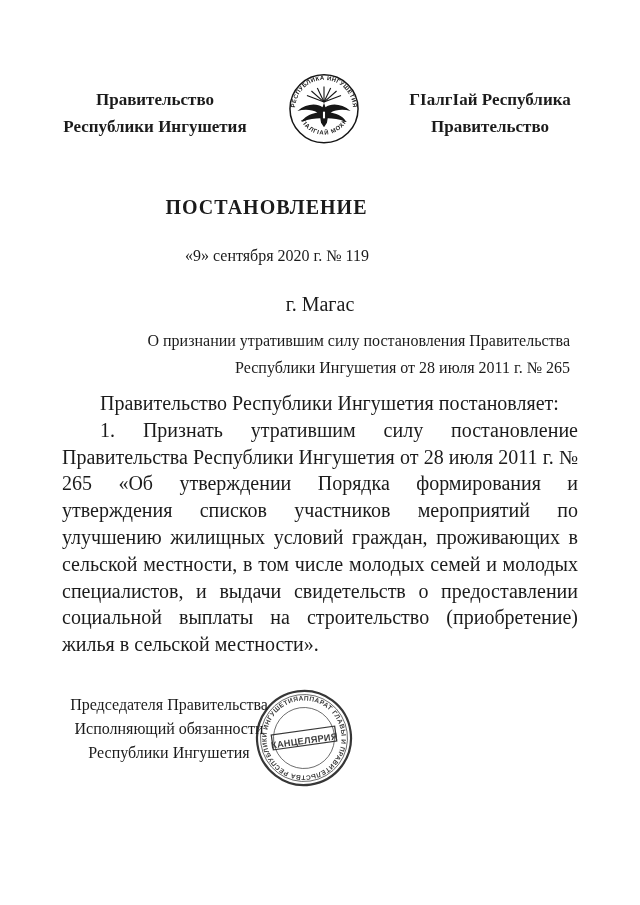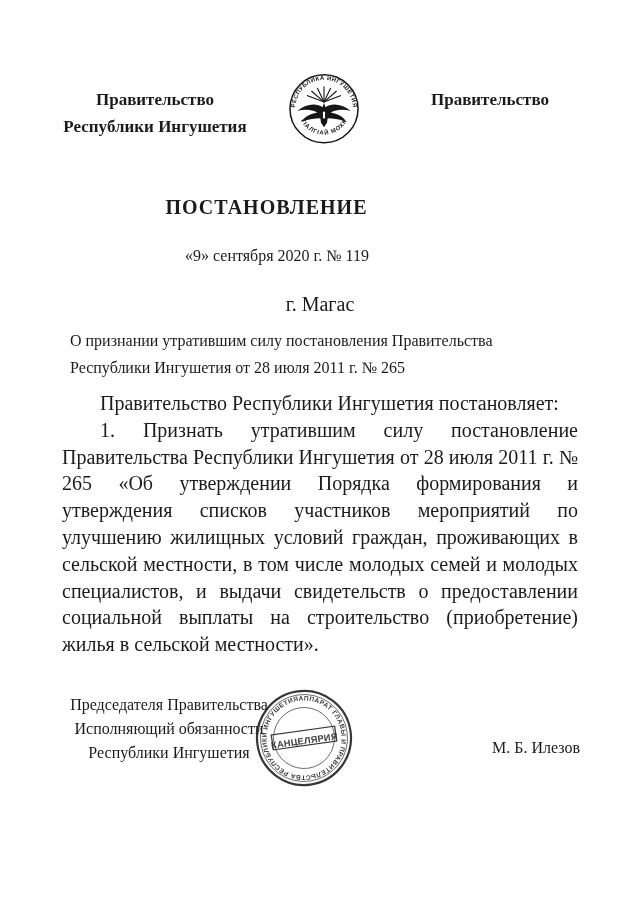--- a/index.html
+++ b/index.html
@@ -21,21 +21,21 @@
   .emblem { position: absolute; left: 287px; top: -17px; width: 74px; height: 82px; }
   
   .doc-title {
     position: absolute; top: 196px; left: 0; width: 533px;
     text-align: center; font-weight: bold; font-size: 20px; letter-spacing: 1px;
   }
   .doc-date  { position: absolute; top: 247px; left: 0; width: 554px; text-align: center; font-size: 16px; }
   .doc-place { position: absolute; top: 293px; left: 0; width: 640px; text-align: center; font-size: 20px; }
   .doc-subject {
     position: absolute; top: 327px; left: 70px; width: 500px;
-    text-align: left; font-size: 16px; line-height: 27px;
+    text-align: right; font-size: 16px; line-height: 27px;
   }
   
   .body-text {
     position: absolute; top: 390px; left: 62px; width: 516px;
     font-size: 20px; line-height: 26.8px; text-align: justify;
   }
   .body-text p { margin: 0; text-indent: 38px; }
   
   .sig-position {
     position: absolute; top: 693px; left: 58px; width: 222px;
@@ -88,20 +88,21 @@
         <path fill="#161616" d="M14,59 C26,49 40,48 48,54 L50,48 L52,54 C60,48 74,49 86,59
              C76,56 66,57 59,61 C70,63 78,68 80,74 C70,70 62,69 55,69
              L54,75 L50,81 L46,75 L45,69 C38,69 30,70 20,74
              C22,68 30,63 41,61 C34,57 24,56 14,59 Z"></path>
 
         <rect x="48.6" y="60" width="2.8" height="9" fill="#ffffff"></rect>
       </svg>
     </div>
 
     <div class="org-block org-right">
+      <div>ГIалгIай Республика</div>
       <div>Правительство</div>
     </div>
   </div>
 
   <div class="doc-title">ПОСТАНОВЛЕНИЕ</div>
   <div class="doc-date">«9» сентября 2020 г. № 119</div>
   <div class="doc-place">г. Магас</div>
   <div class="doc-subject">О признании утратившим силу постановления Правительства Республики Ингушетия от 28 июля 2011 г. № 265</div>
 
   <div class="body-text">
@@ -126,15 +127,14 @@
         <circle cx="50" cy="50" r="30.5" stroke-width="0.7"></circle>
         <rect x="18" y="42.5" width="64" height="15" stroke-width="1.3"></rect>
       </g>
       <text font-size="6.6" font-weight="bold" letter-spacing="0.4" fill="#1c1c1c" font-family="Liberation Sans, sans-serif">
         <textPath href="#stampRing" startOffset="0">АППАРАТ ГЛАВЫ И ПРАВИТЕЛЬСТВА РЕСПУБЛИКИ ИНГУШЕТИЯ ★</textPath>
       </text>
       <text x="50" y="53.5" text-anchor="middle" dominant-baseline="middle" font-size="9.2" font-weight="bold" letter-spacing="0.3" fill="#1c1c1c" font-family="Liberation Sans, sans-serif">КАНЦЕЛЯРИЯ</text>
     </svg>
   </div>
 
-  <div class="sig-name">М. Б. Илезов</div>
 
 </div>
 
 </body></html>

